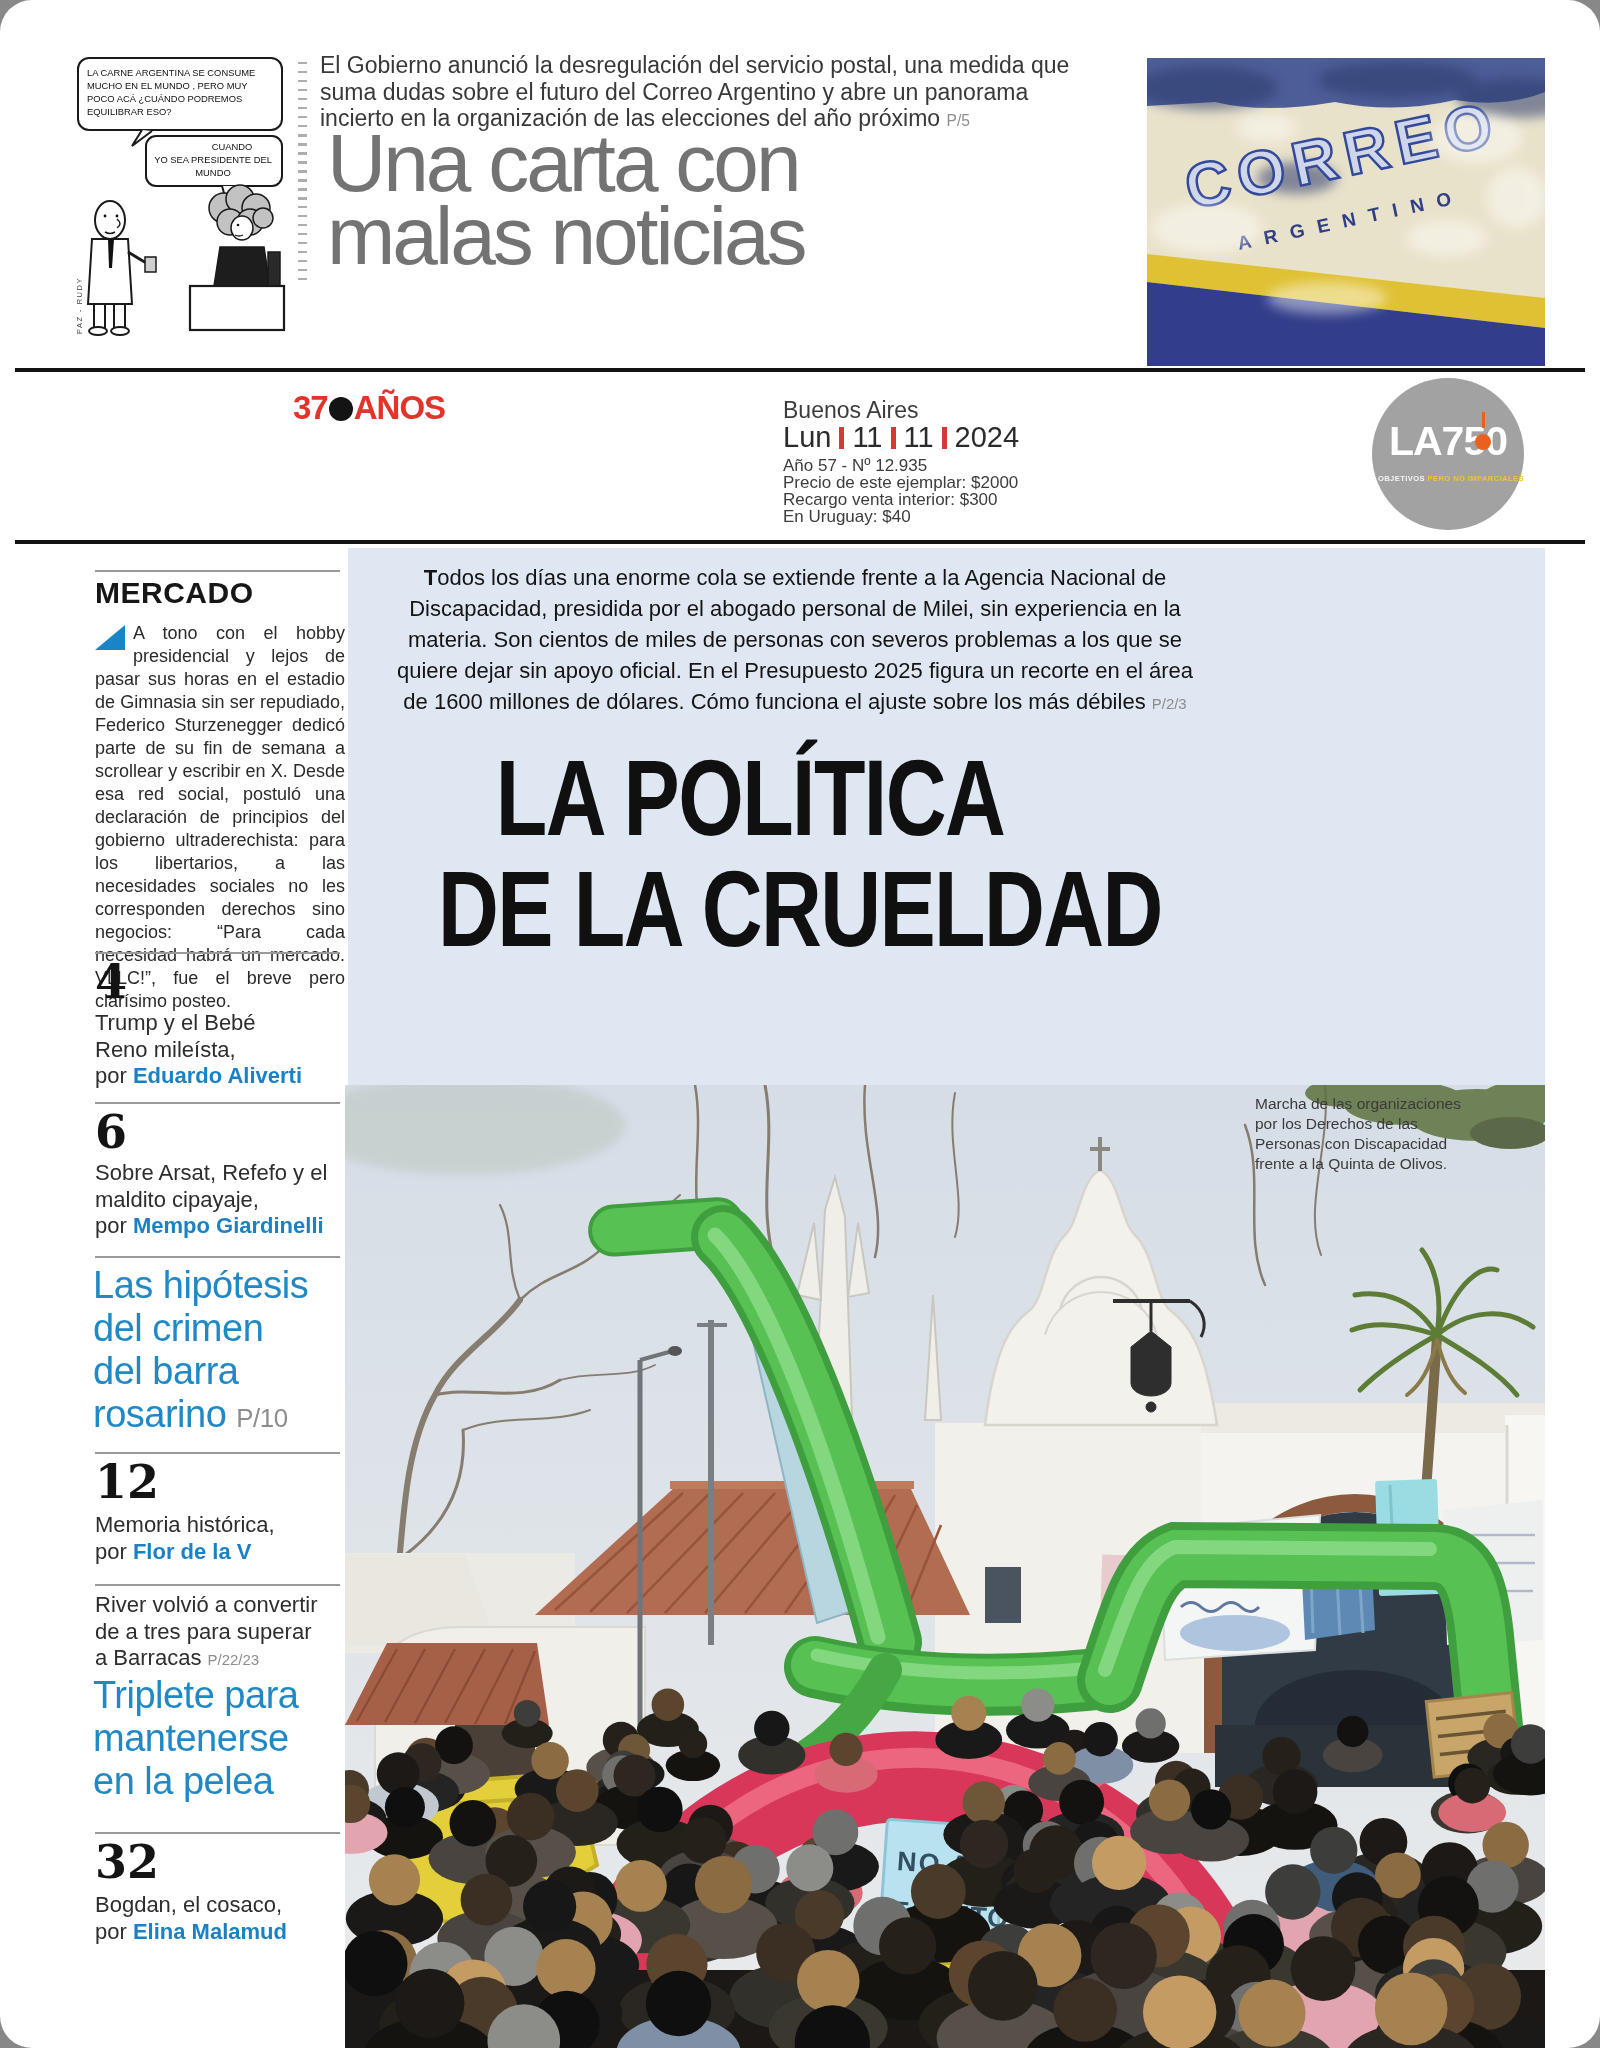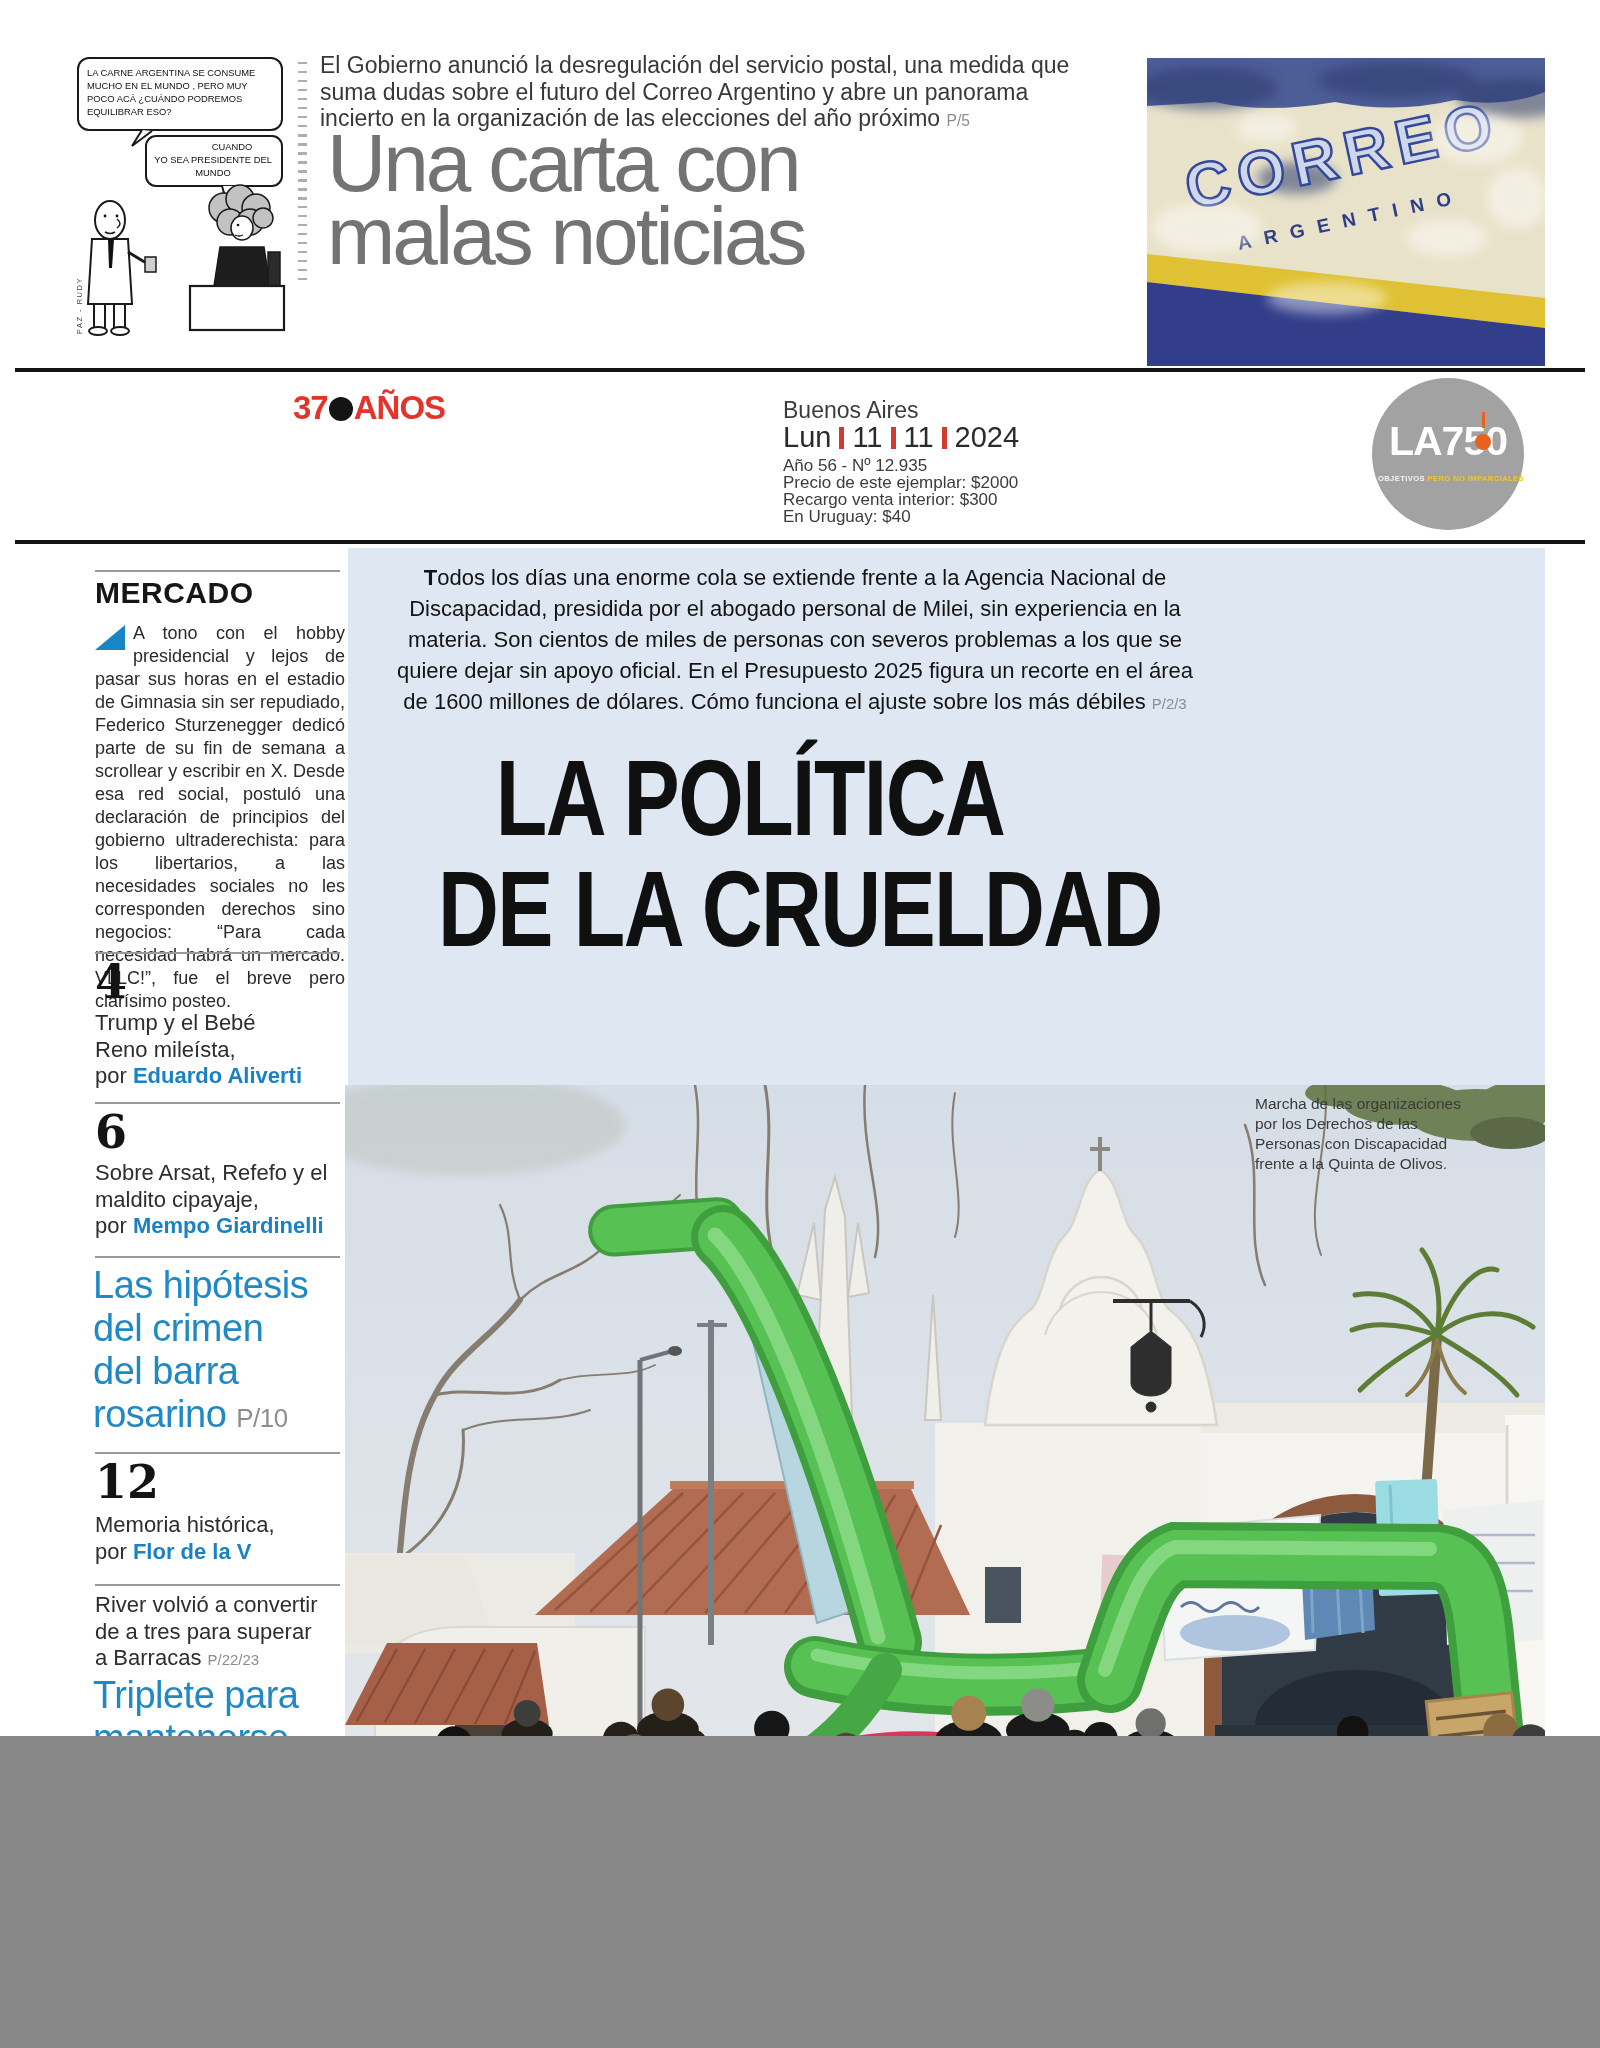--- a/index.html
+++ b/index.html
@@ -1,17 +1,17 @@
 <!DOCTYPE html>
 <html><head>
 <meta charset="utf-8">
 <style>
   html,body{margin:0;padding:0;background:#888;}
-  .page{position:relative;width:1600px;height:1736px;background:#ffffff;overflow:hidden;
-        font-family:"Liberation Sans",sans-serif;color:#222;}
+  .page{position:relative;width:1600px;height:2048px;background:#ffffff;overflow:hidden;
+        font-family:"Liberation Sans",sans-serif;color:#222;border-radius:32px;}
   .abs{position:absolute;}
   .rule{position:absolute;background:#121212;height:4px;}
   .sb-rule{position:absolute;background:#9a9a9a;height:2px;width:245px;left:95px;}
   .ref{color:#8d8d8d;font-size:0.68em;}
   
   #comic{left:72px;top:50px;width:218px;height:300px;}
   #dash-sep{left:298px;top:62px;width:9px;height:222px;
     background:repeating-linear-gradient(to bottom,#adadad 0 2.5px,transparent 2.5px 9px);}
   #lead{left:320px;top:52px;width:850px;font-size:23px;line-height:26.5px;color:#383838;white-space:nowrap;}
   #top-headline{left:327px;top:126px;width:700px;font-size:82px;line-height:73px;
@@ -153,21 +153,21 @@
       </g>
     </svg>
   </div>
 
   <div class="rule" id="rule1"></div>
 
   <div class="abs" id="years"><span>37</span><span class="dot"></span><span>AÑOS</span></div>
   <div class="abs" id="edition">
     <div class="city">Buenos Aires</div>
     <div class="dateline"><span>Lun</span><span class="datebar"></span><span>11</span><span class="datebar"></span><span>11</span><span class="datebar"></span><span>2024</span></div>
-    <div class="small">Año 56 - Nº 12.935</div>
+    <div class="small">Año 57 - Nº 12.935</div>
     <div class="small">Precio de este ejemplar: $2000</div>
     <div class="small">Recargo venta interior: $300</div>
     <div class="small">En Uruguay: $40</div>
   </div>
   <div class="abs" id="la750">
     <span class="brand">LA750</span>
     <span class="ostick"></span>
     <span class="odot"></span>
     <span class="tag"><span>OBJETIVOS</span> <span class="yellow">PERO NO IMPARCIALES</span></span>
   </div>

